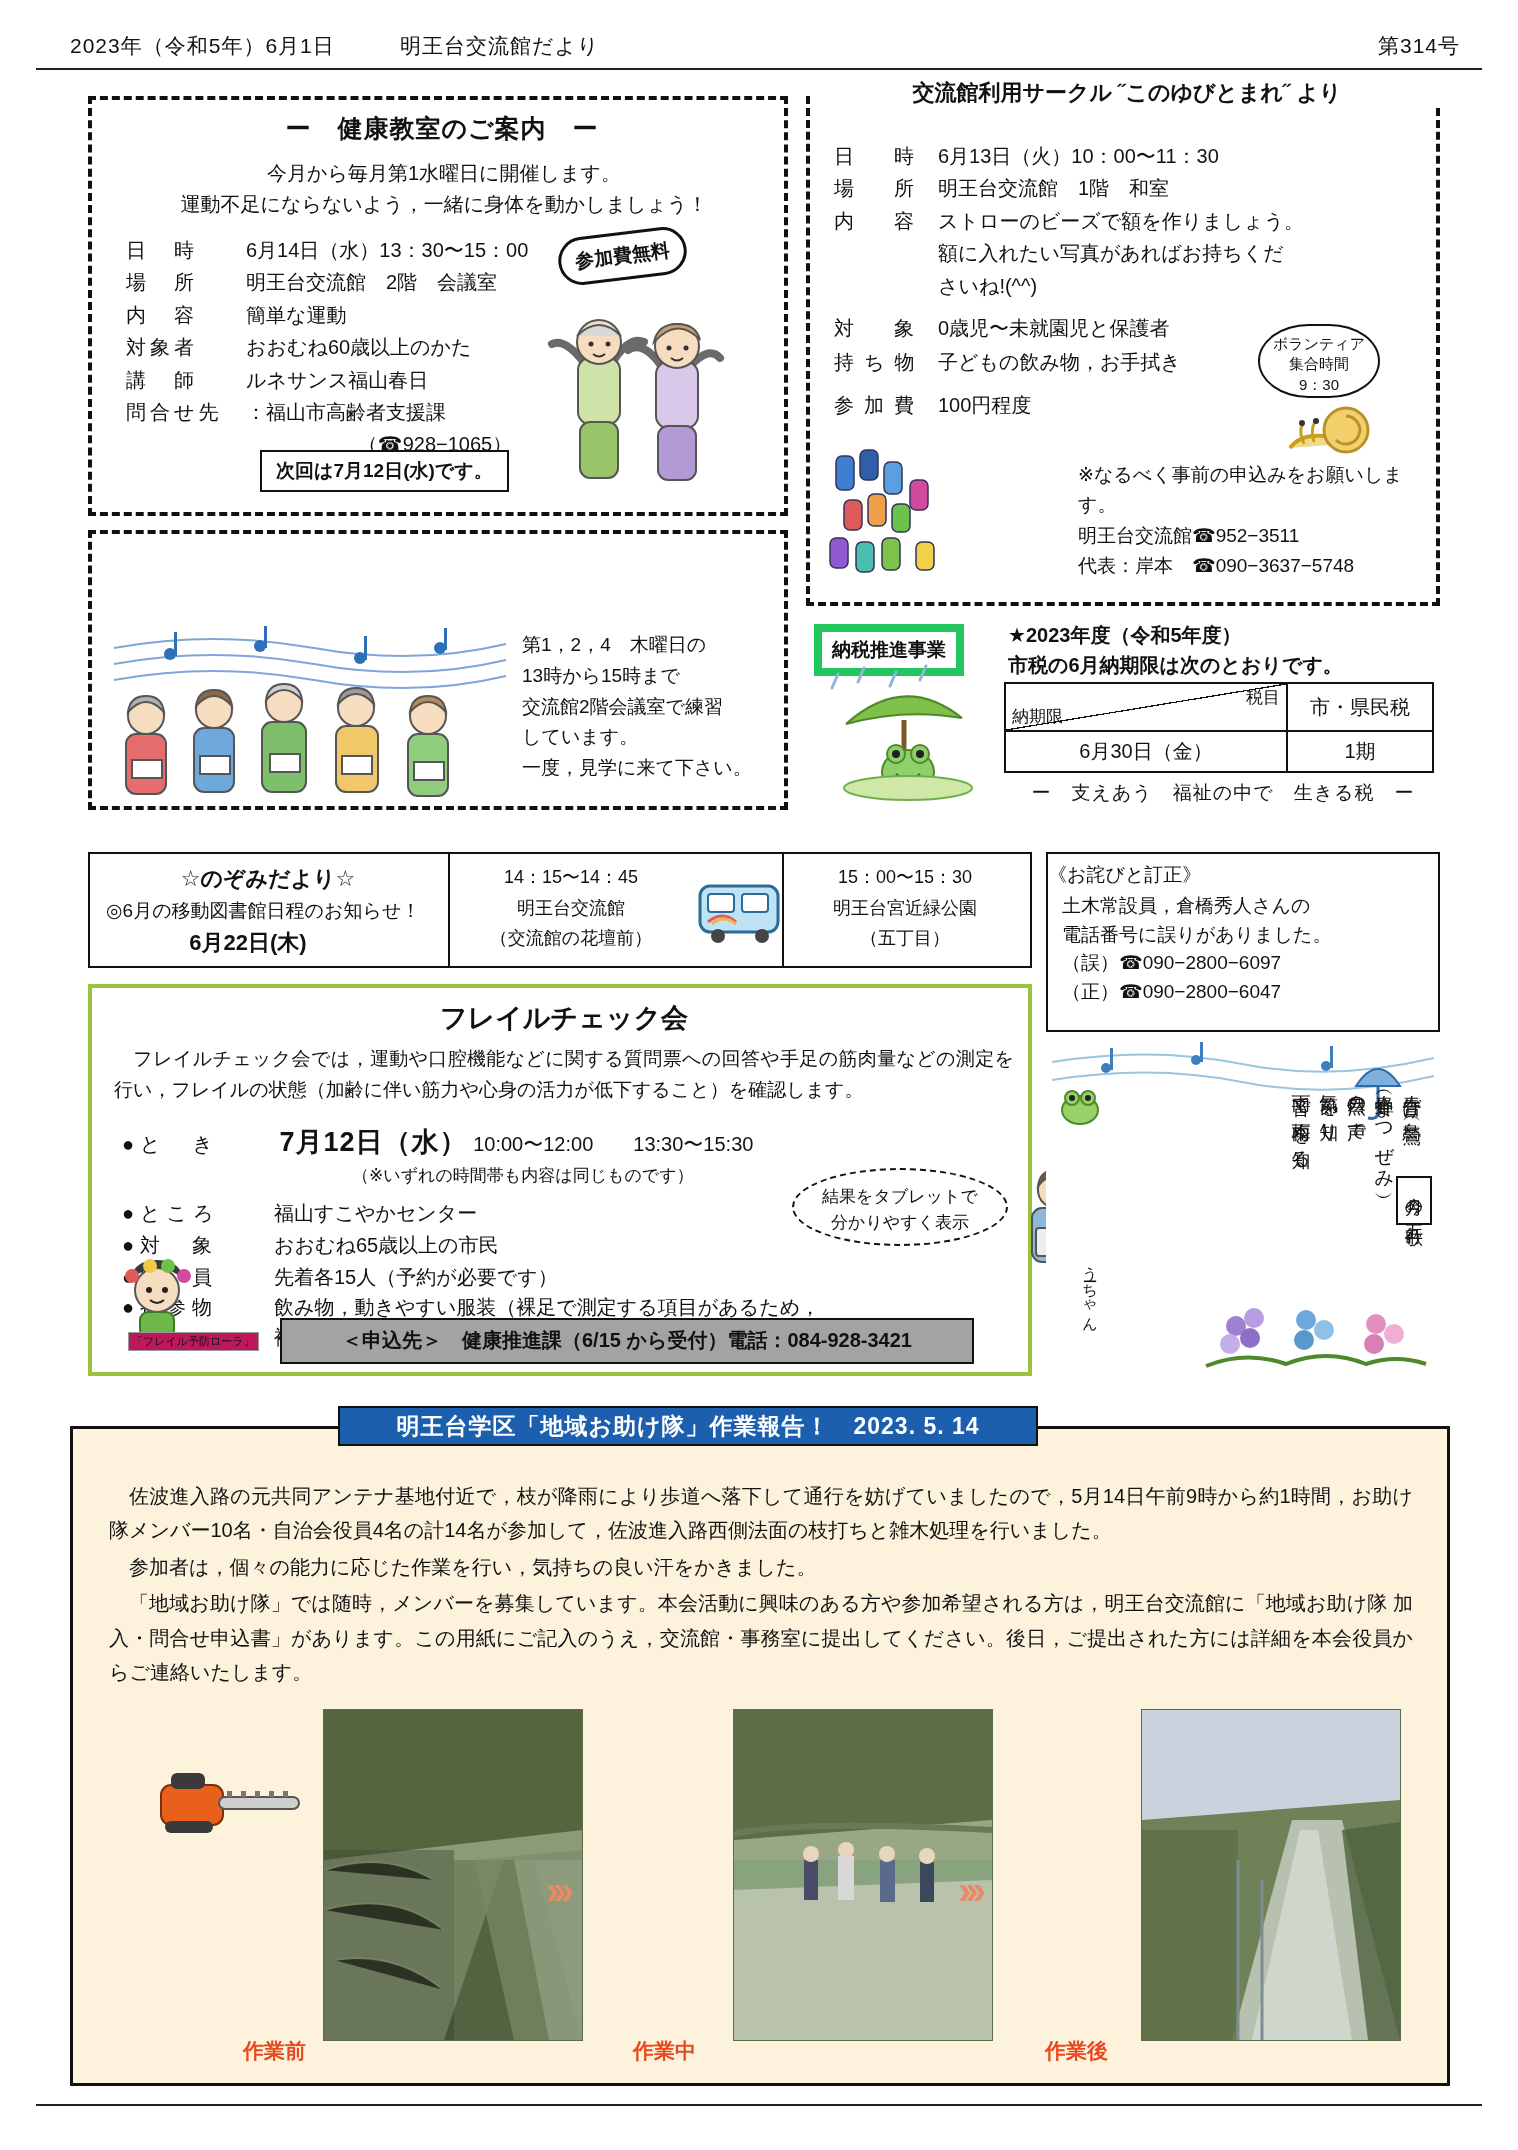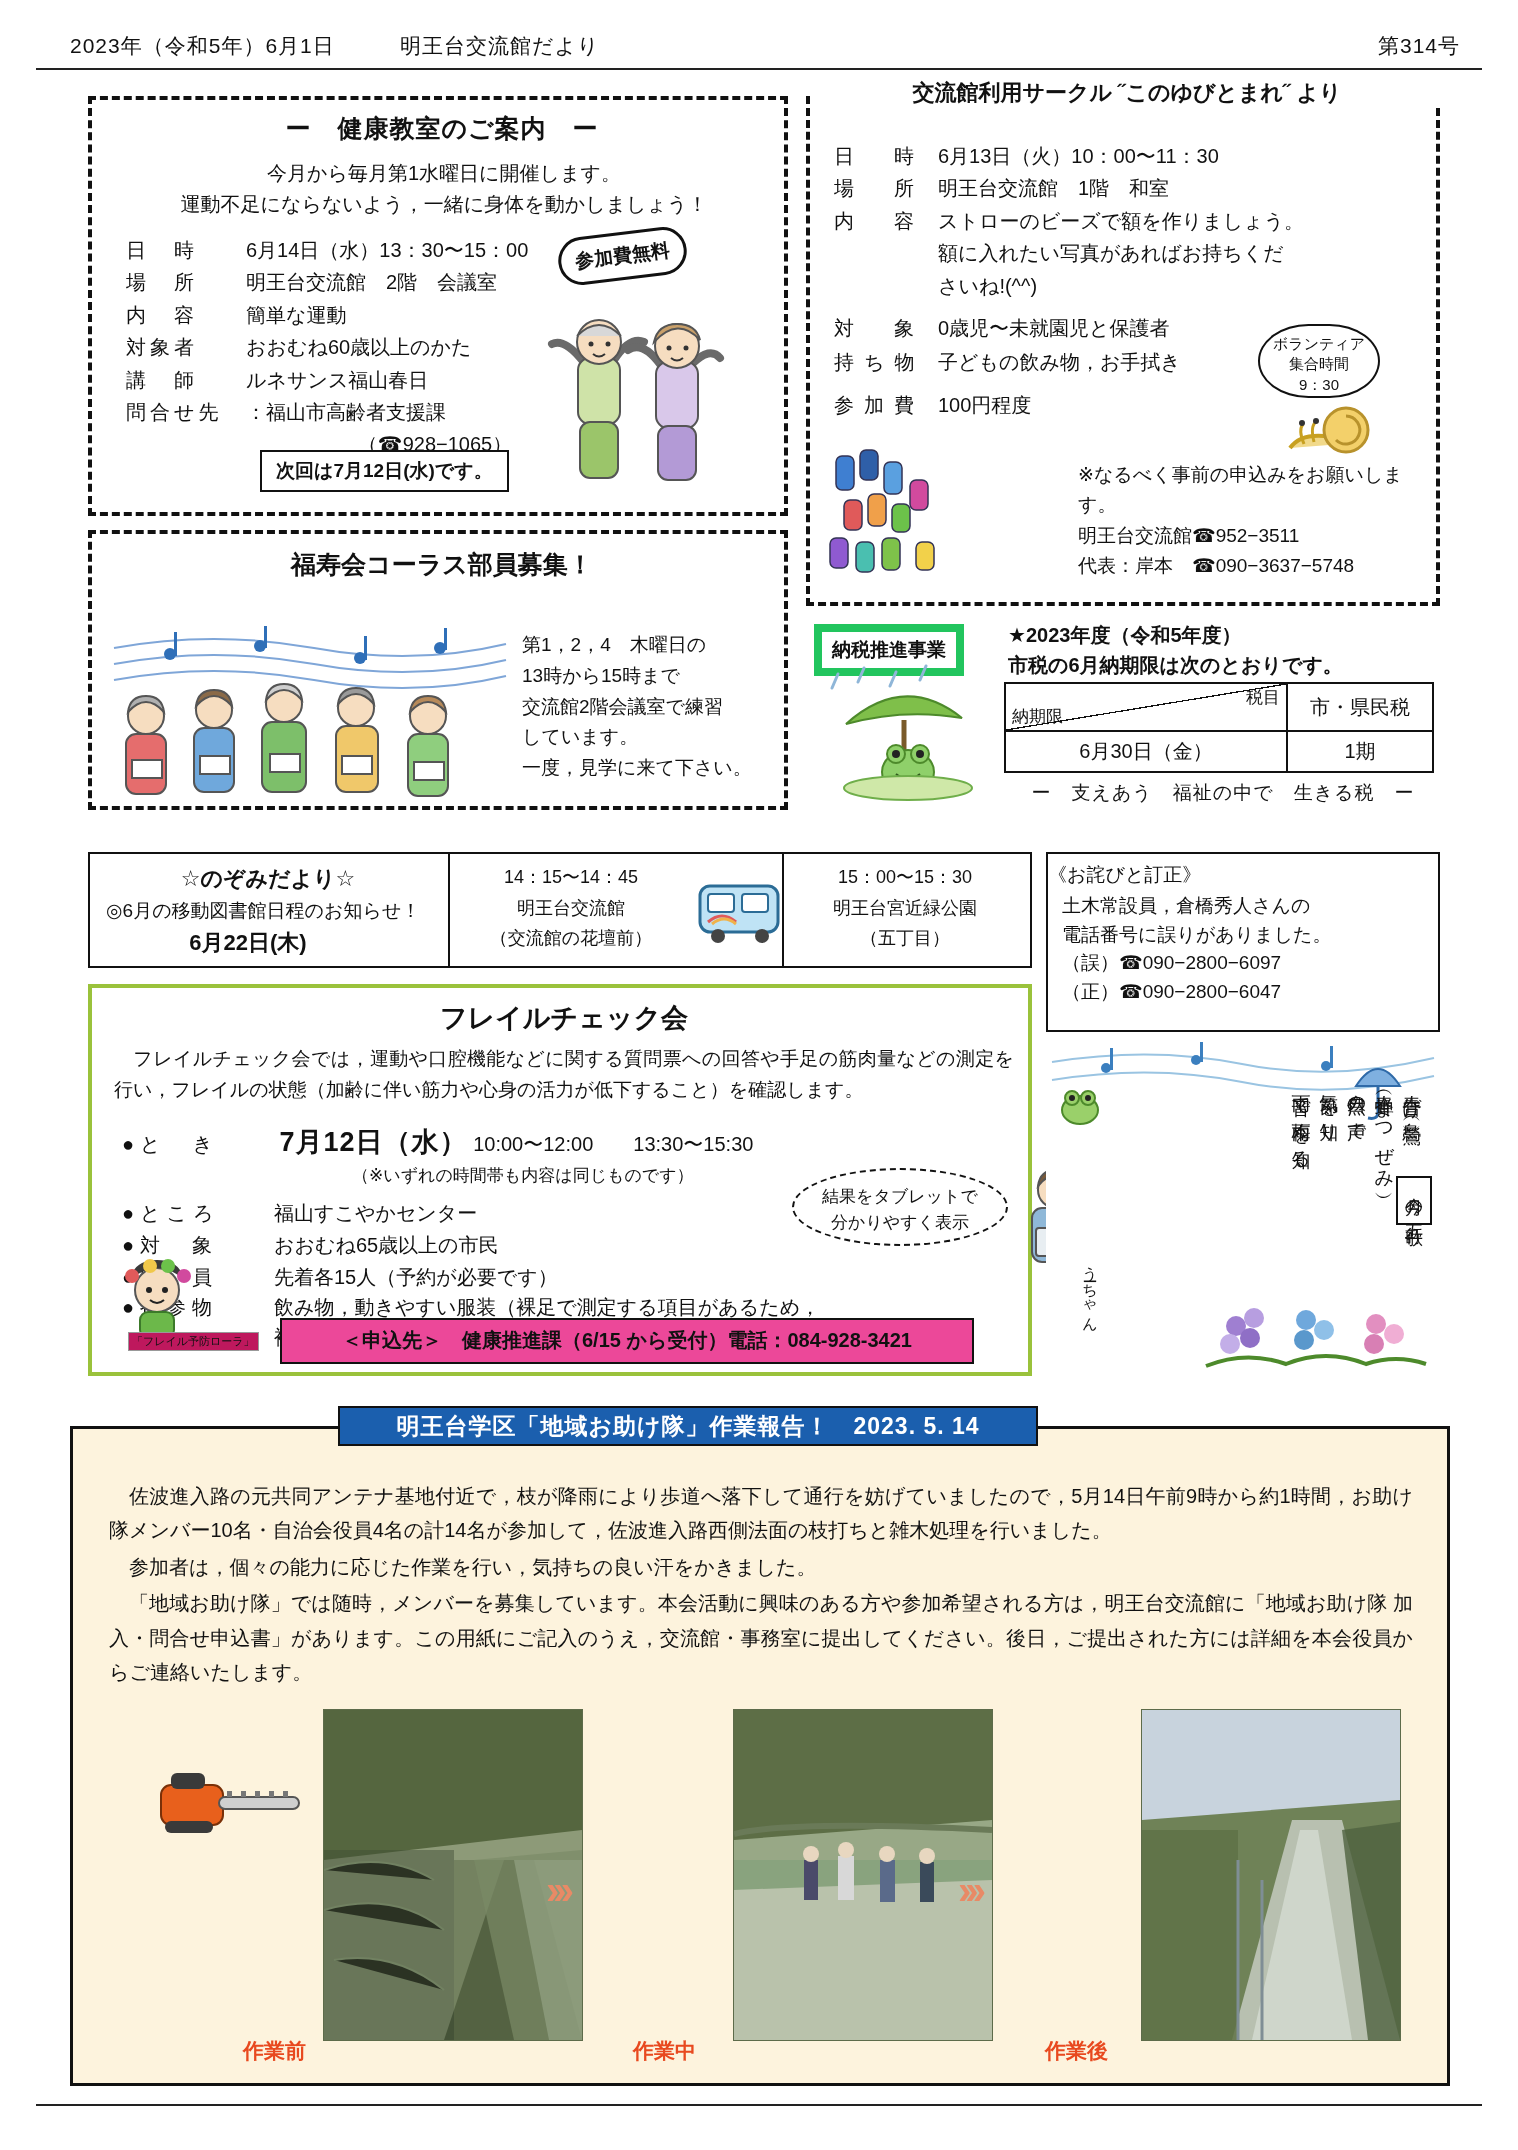--- a/index.html
+++ b/index.html
@@ -219,21 +219,21 @@
   .frail-row { position: absolute; font-size: 20px; left: 30px; }
   .frail-row .lbl { display: inline-block; width: 152px; letter-spacing: 6px; }
   #frail-bubble {
     position: absolute; left: 700px; top: 180px; width: 216px; height: 78px;
     border: 2px dashed #111; border-radius: 50%;
     font-size: 17px; text-align: center; padding-top: 14px;
     box-sizing: border-box; line-height: 1.5; background: #fff;
   }
   #frail-apply {
     position: absolute; left: 188px; top: 330px; width: 690px; height: 42px;
-    border: 2px solid #111; background: #ec4899;
+    border: 2px solid #111; background: #a3a3a3;
     font-size: 20px; font-weight: bold; text-align: center;
     line-height: 40px;
   }
   #frail-mascot-label {
     position: absolute; left: 36px; top: 344px; font-size: 11px;
     border: 1px solid #999; padding: 1px 3px; background: #be185d;
   }
 
   
   #poem-panel {
@@ -463,21 +463,20 @@
     </div>
 
     <div id="circle-note">
       <div>※なるべく事前の申込みをお願いします。</div>
       <div>明王台交流館☎952−3511</div>
       <div>代表：岸本　☎090−3637−5748</div>
     </div>
   </div>
 
   <div class="box" id="chorus-box">
-    <div id="chorus-title">福寿会コーラス部員募集！</div>
     <div id="chorus-note" style="white-space:pre-line">第1，2，4　木曜日の
 13時から15時まで
 交流館2階会議室で練習
 しています。
 一度，見学に来て下さい。</div>
 
     <div class="abs" style="left:18px; top:90px;">
       <svg width="400" height="180" viewBox="0 0 400 180">
         <g stroke="#7fa6d8" stroke-width="2" fill="none">
           <path d="M4 24 q100 -18 200 0 t192 -4"></path>

